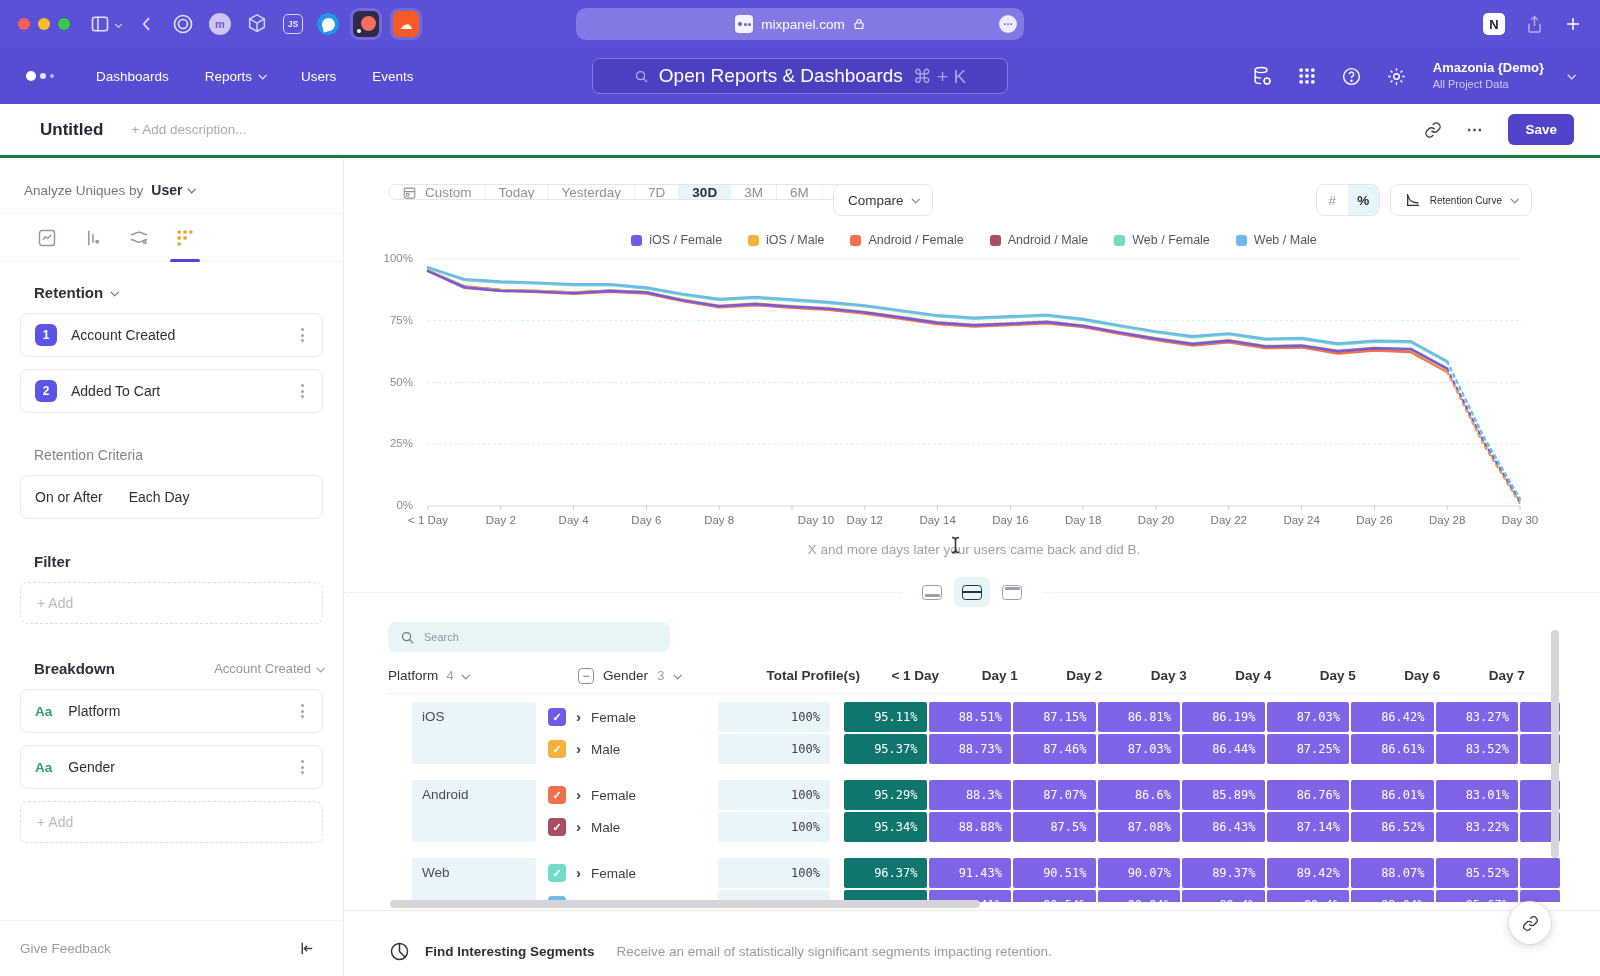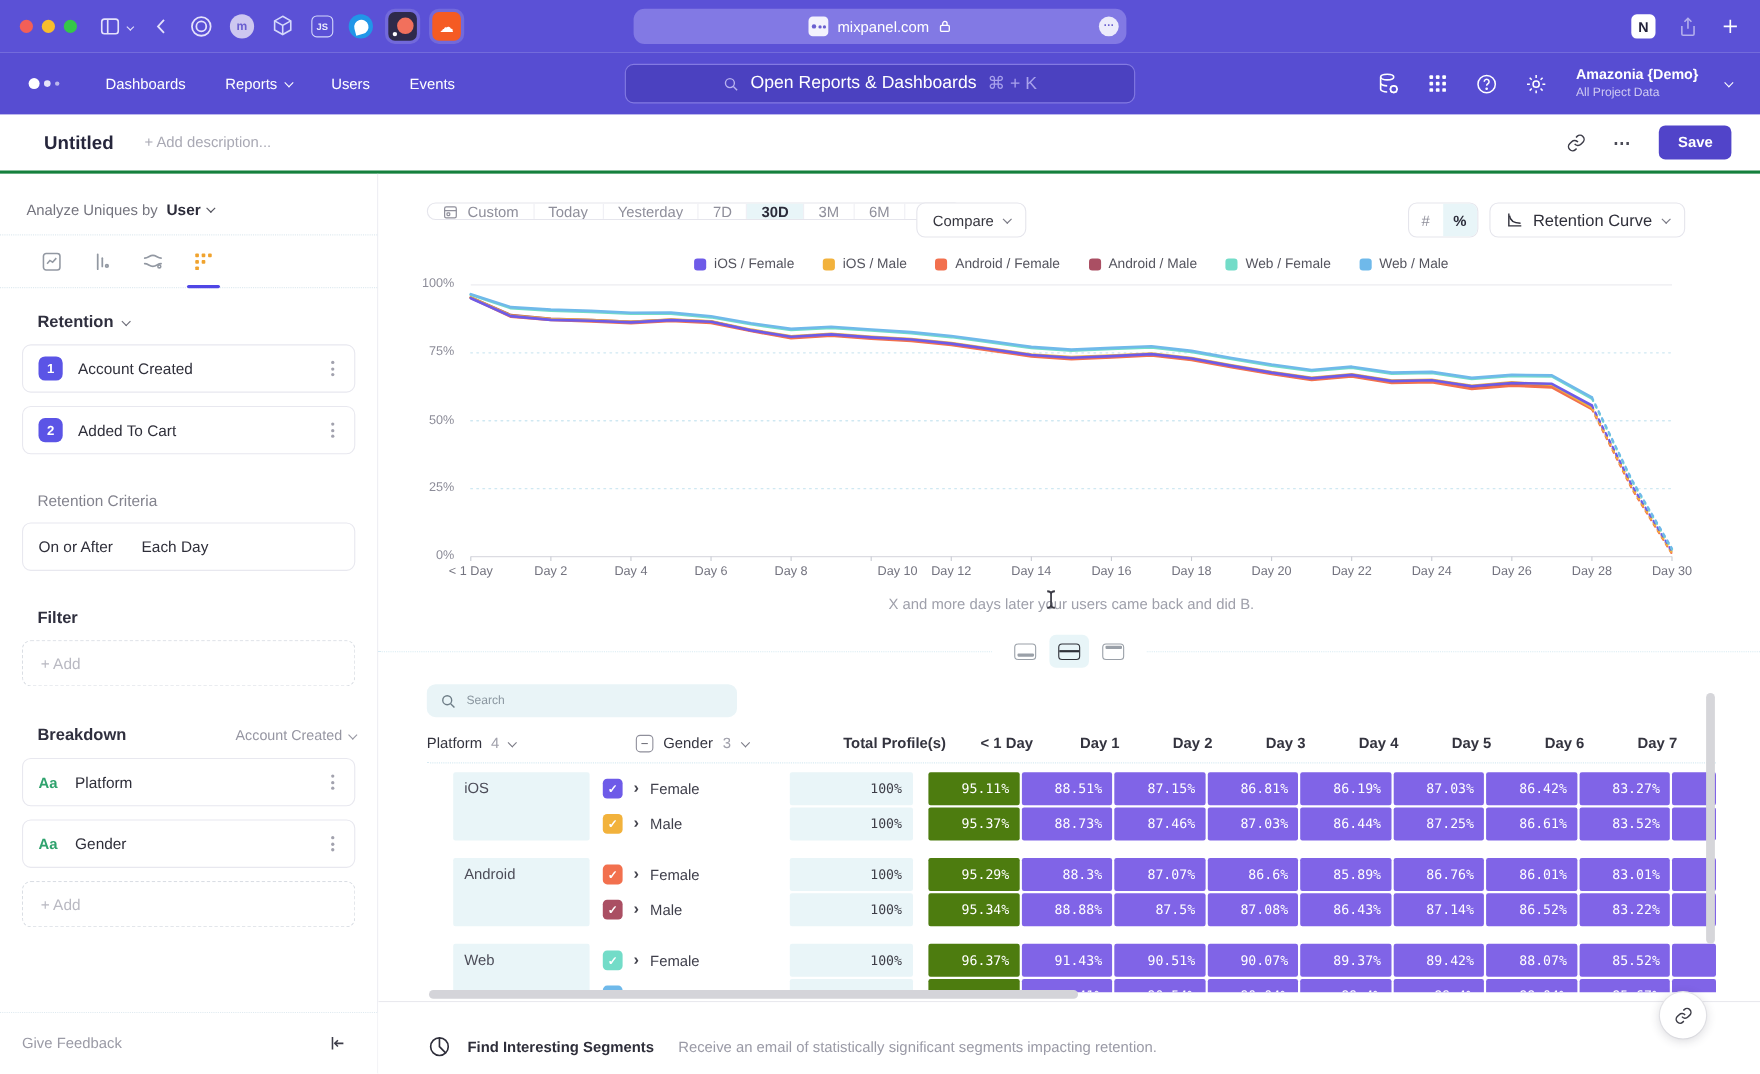--- a/index.html
+++ b/index.html
@@ -32,22 +32,22 @@
   .notion { width:22px; height:22px; border-radius:5px; background:#fff; color:#23233a; font-weight:700; font-size:13px; display:flex; align-items:center; justify-content:center; }
 
   
   .nav { height:56px; background:#574dd2; display:flex; align-items:center; color:#fff; padding:0 26px; position:relative; }
   .mp-logo { display:flex; align-items:center; gap:4px; margin-right:42px; }
   .mp-logo i { background:#fff; border-radius:50%; }
   .mp-logo i:nth-child(1){ width:10px; height:10px; }
   .mp-logo i:nth-child(2){ width:6px; height:6px; opacity:.85; }
   .mp-logo i:nth-child(3){ width:4px; height:4px; opacity:.6; }
   .nav-link { font-size:13.5px; margin-right:36px; display:flex; align-items:center; gap:7px; cursor:default; }
-  .nav-search { position:absolute; left:50%; top:10px; transform:translateX(-50%); width:464px; height:36px;
-    background:#4b41c0; border:1px solid #837ae2; border-radius:8px; display:flex; align-items:center; justify-content:center; gap:10px; font-size:16px; color:#fff; }
+  .nav-search { position:absolute; left:50%; top:10px; transform:translateX(-50%); width:416px; height:36px;
+    background:#4b41c0; border:1px solid #837ae2; border-radius:8px; display:flex; align-items:center; justify-content:center; gap:10px; font-size:19px; color:#fff; }
   .nav-search .shortcut { color:#a9a2ec; }
   .nav-right { margin-left:auto; display:flex; align-items:center; gap:24px; }
   .project { line-height:1.3; margin-left:2px; }
   .project .pname { font-size:13px; font-weight:700; }
   .project .pscope { font-size:11px; color:#cfcaf2; }
 
   
   .report-header { height:54px; border-bottom:3px solid #15803d; display:flex; align-items:center; padding:0 26px 0 40px; background:#fff; }
   .rtitle { font-size:17px; font-weight:700; color:#26263c; }
   .rdesc { color:#a9a9b4; font-size:13.5px; margin-left:28px; }
@@ -84,21 +84,21 @@
   
   .range-group { position:absolute; left:44px; top:26px; height:16px; border:1px solid #e5e5ec; border-radius:8px; display:flex; background:#fff; overflow:hidden; }
   .range-item { display:flex; align-items:center; gap:8px; padding:0 13px; font-size:13.5px; color:#8f8f9b; border-right:1px solid #efeff4; cursor:pointer; }
   .range-item:last-child { border-right:none; }
   .range-item.active { background:#e8f5f8; color:#2c2c3a; font-weight:700; }
   .compare-btn { position:absolute; left:489px; top:26px; height:32px; border:1px solid #e5e5ec; border-radius:8px; background:#fff; display:flex; align-items:center; gap:8px; padding:0 14px; font-size:13.5px; color:#36363f; cursor:pointer; }
   .right-controls { position:absolute; right:68px; top:26px; display:flex; gap:10px; }
   .numfmt { height:32px; border:1px solid #e5e5ec; border-radius:8px; display:flex; overflow:hidden; background:#fff; }
   .numfmt span { width:31px; display:flex; align-items:center; justify-content:center; font-size:13.5px; color:#8f8f9b; cursor:pointer; }
   .numfmt span.active { background:#e8f5f8; color:#2c2c3a; font-weight:700; }
-  .ct-btn { height:32px; border:1px solid #e5e5ec; border-radius:8px; background:#fff; display:flex; align-items:center; gap:9px; padding:0 14px; font-size:15px; color:#2f2f3a; cursor:pointer; }
+  .ct-btn { height:32px; border:1px solid #e5e5ec; border-radius:8px; background:#fff; display:flex; align-items:center; gap:9px; padding:0 14px; font-size:10px; color:#2f2f3a; cursor:pointer; }
 
   
   .legend { position:absolute; top:75px; left:84px; width:1092px; display:flex; justify-content:center; gap:26px; font-size:12.5px; color:#55555f; }
   .legend-item { display:flex; align-items:center; cursor:pointer; }
   .sw { width:11px; height:11px; border-radius:3px; margin-right:7px; }
   .y-lab { position:absolute; left:0; width:69px; text-align:right; font-size:11.5px; color:#8d8d99; }
   .chart-plot { position:absolute; left:84px; top:101px; width:1092px; height:247px; }
   .x-lab { position:absolute; top:356px; transform:translateX(-50%); font-size:11.5px; color:#73737f; white-space:nowrap; }
   .caption { position:absolute; top:384px; left:84px; width:1092px; text-align:center; color:#9fa0ab; font-size:13.5px; }
   .ibeam { position:absolute; left:606px; top:378px; color:#3a3a44; }
@@ -129,21 +129,21 @@
   .tgroup { display:flex; margin-top:8px; }
   .tgroup + .tgroup { margin-top:14px; }
   .platform-cell { width:178px; margin-right:12px; background:#e9f5f8; border-radius:2px; padding:7px 10px; font-size:13.5px; color:#4c4c58;margin-left:24px; }
   .tg-rows { flex:1; }
   .trow { display:flex; align-items:center; height:30px; margin-bottom:2px; }
   .gender-cell { width:170px; display:flex; align-items:center; gap:10px; font-size:13.5px; color:#3f3f4b; }
   .checkbox { width:18px; height:18px; border-radius:4px; color:#fff; font-size:11px; font-weight:700; display:flex; align-items:center; justify-content:center; cursor:pointer; flex:none; }
   .expander { color:#44444e; font-size:15px; font-weight:700; line-height:1; margin-top:-2px; cursor:pointer; }
   .total-cell { width:112px; margin-right:14px; height:30px; background:#e9f5f8; border-radius:2px; display:flex; align-items:center; justify-content:flex-end; padding-right:10px; font-family:"DejaVu Sans Mono", monospace; font-size:12px; color:#3c3c46; }
   .day-cell { width:82.5px; margin-right:2px; height:30px; background:#8064e7; border-radius:2px; color:#fff; display:flex; align-items:center; justify-content:flex-end; padding-right:9px; font-family:"DejaVu Sans Mono", monospace; font-size:12px; flex:none; }
-  .day-cell.c0 { background:#4d7c0f; }
+  .day-cell.c0 { background:#0f766e; }
   .day-cell.sliver { width:40px; margin-right:0; justify-content:flex-start; }
 
   .hscroll { position:absolute; left:46px; top:742px; width:590px; height:8px; border-radius:4px; background:#d4d4d9; cursor:pointer; }
   .vscroll { position:absolute; left:1207px; top:472px; width:8px; height:228px; border-radius:4px; background:#d6d6da; cursor:pointer; }
 
   
   .main-footer { position:absolute; left:0; right:0; bottom:0; height:66px; border-top:1px solid #e9e9ee; background:#fff; display:flex; align-items:center; padding:15px 0 0 46px; gap:16px; }
   .mf-title { font-size:13.5px; font-weight:700; color:#2e2e3a; margin-top:1px; }
   .mf-sub { font-size:13.5px; color:#9a9aa6; margin-top:1px; margin-left:6px; }
   .fab { position:absolute; left:1165px; top:744px; width:42px; height:42px; border-radius:50%; background:#fff; box-shadow:0 2px 10px rgba(40,40,60,.2), 0 0 0 1px #f0f0f3; display:flex; align-items:center; justify-content:center; z-index:6; cursor:pointer; }

